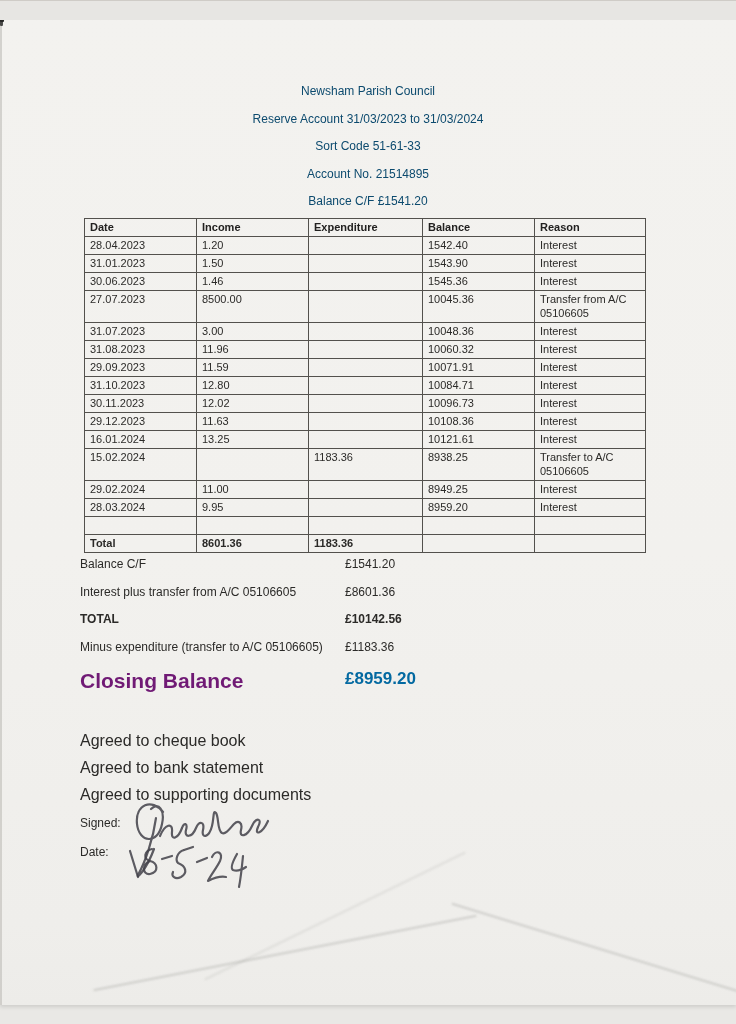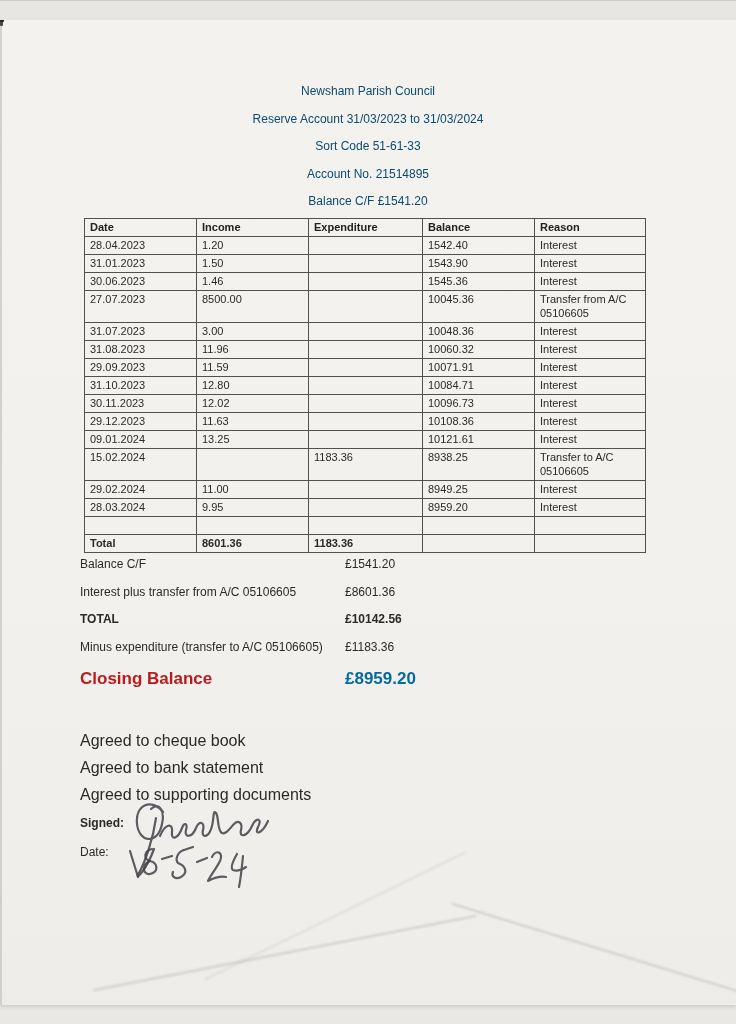--- a/index.html
+++ b/index.html
@@ -81,31 +81,31 @@
 
   
   .summary { position: absolute; left: 80px; top: 557px; width: 480px; }
   .summary .srow { position: relative; height: 27.5px; font-size: 12px; }
   .summary .srow .slabel { position: absolute; left: 0; top: 0; }
   .summary .srow .svalue { position: absolute; left: 265px; top: 0; }
   .summary .srow.bold .slabel, .summary .srow.bold .svalue { font-weight: bold; }
   .summary .closing { position: relative; height: 30px; margin-top: 2px; }
   .summary .closing .slabel {
     position: absolute; left: 0; top: 0;
-    font-size: 17px; font-weight: bold; color: #b91c1c; text-align: center;
+    font-size: 21px; font-weight: bold; color: #701a75; text-align: center;
   }
   .summary .closing .svalue {
     position: absolute; left: 265px; top: 0;
     font-size: 17px; font-weight: bold; color: #0369a1;
   }
 
   
   .attest { position: absolute; left: 80px; top: 734px; width: 400px; }
   .attest .aline { font-size: 16px; line-height: 14px; margin-bottom: 13px; }
-  .sign-label { position: absolute; left: 80px; top: 816px; font-size: 12px; font-weight: bold; }
+  .sign-label { position: absolute; left: 80px; top: 816px; font-size: 12px; }
   .date-label { position: absolute; left: 80px; top: 845px; font-size: 12px; }
 
   .handwriting-layer {
     position: absolute; left: 0; top: 0;
     width: 736px; height: 1024px;
     pointer-events: none;
   }
 </style>
 </head>
 <body>
@@ -212,21 +212,21 @@
           <td>Interest</td>
         </tr>
         <tr>
           <td>29.12.2023</td>
           <td>11.63</td>
           <td></td>
           <td>10108.36</td>
           <td>Interest</td>
         </tr>
         <tr>
-          <td>09.01.2024</td>
+          <td>16.01.2024</td>
           <td>13.25</td>
           <td></td>
           <td>10121.61</td>
           <td>Interest</td>
         </tr>
         <tr>
           <td>15.02.2024</td>
           <td></td>
           <td>1183.36</td>
           <td>8938.25</td>

